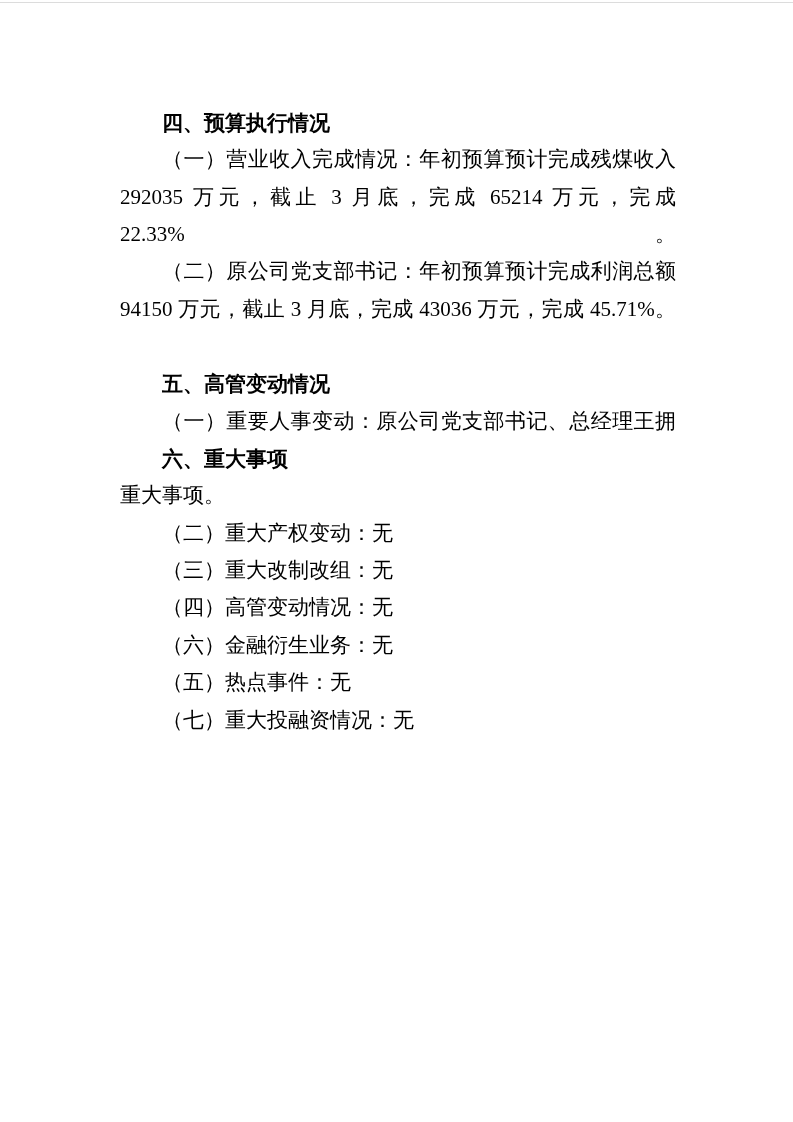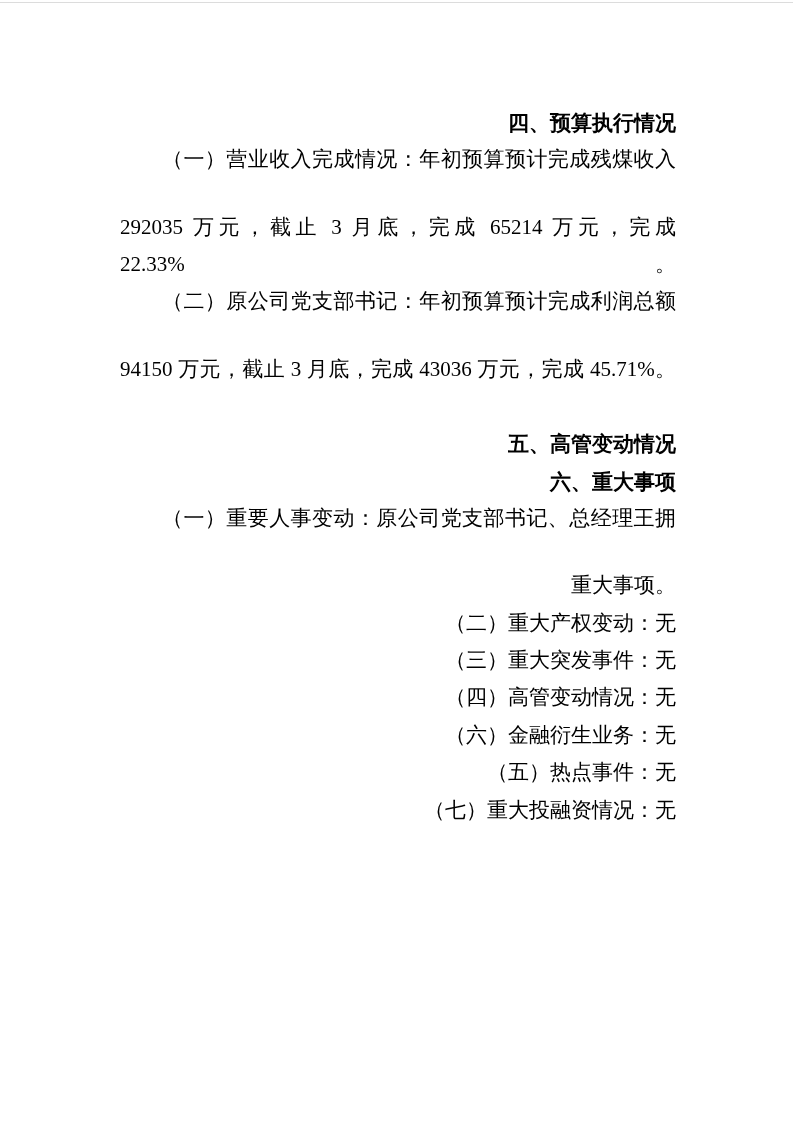--- a/index.html
+++ b/index.html
@@ -21,28 +21,28 @@
     background: #dcdcdc;
   }
   .content {
     position: absolute;
     left: 120px;
     top: 104px;
     width: 556px;
     font-size: 21px;
     line-height: 37.35px;
   }
-  .ln { min-height: 37.35px; text-align: right; }
+  .ln { min-height: 37.35px; }
   .h {
     font-family: "Liberation Sans", "DejaVu Sans", sans-serif;
     font-weight: 700;
     text-indent: 2em;
   }
   .first { text-indent: 2em; }
-  .cont { text-indent: 0; margin-top: 30px; }
+  .cont { text-indent: 0; }
   .fill {
     text-align: justify;
     text-align-last: justify;
   }
   .blank { height: 37.35px; }
 </style>
 </head>
 <body>
 
 <div class="top-rule"></div>
@@ -55,25 +55,25 @@
   <div class="ln cont fill">292035 万元，截止 3 月底，完成 65214 万元，完成 22.33%。</div>
 
   <div class="ln first fill">（二）原公司党支部书记：年初预算预计完成利润总额</div>
   <div class="ln cont fill">94150 万元，截止 3 月底，完成 43036 万元，完成 45.71%。</div>
 
   <div class="blank"></div>
 
   <div class="ln h">五、高管变动情况</div>
 
 
+  <div class="ln first fill">（一）重要人事变动：原公司党支部书记、总经理王拥</div>
+
   <div class="ln h">六、重大事项</div>
-
-  <div class="ln first fill">（一）重要人事变动：原公司党支部书记、总经理王拥</div>
   <div class="ln cont">重大事项。</div>
 
   <div class="ln first">（二）重大产权变动：无</div>
-  <div class="ln first">（三）重大突发事件：无</div>
+  <div class="ln first">（三）重大改制改组：无</div>
   <div class="ln first">（四）高管变动情况：无</div>
   <div class="ln first">（六）金融衍生业务：无</div>
   <div class="ln first">（五）热点事件：无</div>
   <div class="ln first">（七）重大投融资情况：无</div>
 
 </div>
 
 </body></html>

